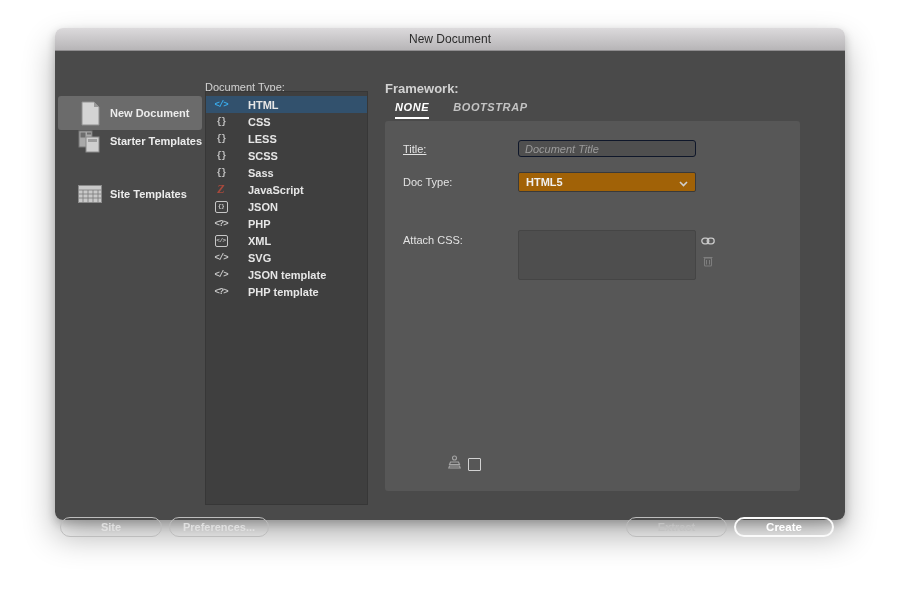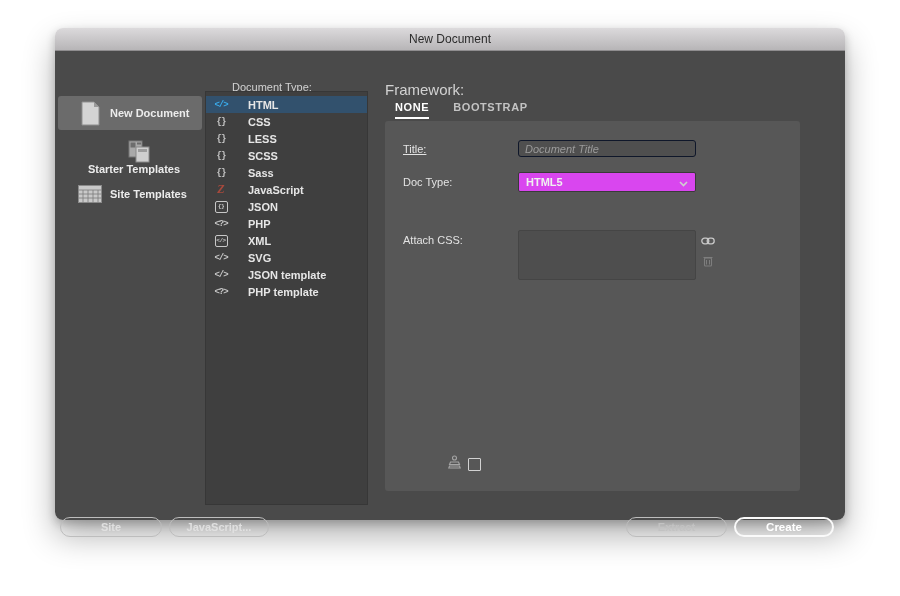--- a/index.html
+++ b/index.html
@@ -12,47 +12,47 @@
   .titlebar span{font-size:12px;color:#2c2c2c;}
   .dbody{position:absolute;left:0;top:23px;width:100%;height:469px;background:#4a4a4a;border-radius:0 0 8px 8px;}
 
   
   .side-item{position:absolute;left:3px;width:144px;height:34px;display:flex;align-items:center;border-radius:3px;cursor:default;}
   .side-item.selected{background:#6b6b6b;}
   .side-item .sicon{width:24px;margin-left:20px;display:flex;justify-content:center;}
   .side-item .slabel{margin-left:8px;font-size:11px;font-weight:700;color:#ececec;white-space:nowrap;}
 
   
-  .dt-header{position:absolute;left:150px;top:30px;font-size:11px;color:#d2d2d2;margin-left:27px;}
+  .dt-header{position:absolute;left:150px;top:30px;font-size:11px;color:#d2d2d2;}
   .dt-panel{position:absolute;left:150px;top:40px;width:163px;height:414px;background:#3f3f3f;
             border:1px solid #373737;box-sizing:border-box;padding-top:4px;}
   .dt-row{height:17px;display:flex;align-items:center;}
   .dt-row.selected{background:#32516d;}
   .dt-icon{width:18px;margin-left:6px;text-align:center;font-family:"Liberation Mono",monospace;
            font-size:9px;font-weight:700;color:#c7c7c7;letter-spacing:-1px;}
   .dt-row.selected .dt-icon{color:#3aabea;}
   .dt-icon.js{font-family:"Liberation Serif",serif;font-style:italic;font-size:12px;color:#a8493c;letter-spacing:0;}
   .dt-icon.boxed span{display:inline-block;width:11px;height:10px;line-height:10px;border:1px solid #c7c7c7;
                       border-radius:2px;font-size:6px;letter-spacing:-0.5px;}
   .dt-label{margin-left:18px;font-size:11px;font-weight:700;color:#e6e6e6;white-space:nowrap;}
 
   
-  .fw-header{position:absolute;left:330px;top:30px;font-size:15px;color:#d2d2d2;}
+  .fw-header{position:absolute;left:330px;top:30px;font-size:13px;color:#d2d2d2;font-weight:bold;}
   .fw-tabs{position:absolute;left:340px;top:50px;display:flex;gap:24px;}
-  .fw-tab{font-size:11px;font-weight:700;letter-spacing:0.6px;color:#c3c3c3;padding-bottom:6px;position:relative;cursor:default;}
+  .fw-tab{font-size:11px;font-weight:700;letter-spacing:0.6px;color:#c3c3c3;padding-bottom:6px;position:relative;cursor:default;font-style:italic;}
   .fw-tab.active{color:#ffffff;}
   .fw-tab.active:after{content:"";position:absolute;left:0;right:0;bottom:0;height:2px;background:#ffffff;}
 
   .form-panel{position:absolute;left:330px;top:70px;width:415px;height:370px;background:#575757;border-radius:3px;}
   .f-label{position:absolute;font-size:11px;color:#e3e3e3;}
   .title-input{position:absolute;left:133px;top:19px;width:178px;height:17px;background:#4f4f4f;
                border:1px solid #0f172a;border-radius:3px;box-sizing:border-box;
                font-family:"Liberation Sans",sans-serif;font-size:11px;font-style:italic;color:#cfcfcf;padding:0 6px;}
   .title-input::placeholder{color:#9b9b9b;font-style:italic;}
-  .doc-select{position:absolute;left:133px;top:51px;width:178px;height:20px;background:#d946ef;
+  .doc-select{position:absolute;left:133px;top:51px;width:178px;height:20px;background:#a16207;
               border:1px solid #3a3a3a;border-radius:2px;box-sizing:border-box;display:flex;align-items:center;
               justify-content:space-between;padding:0 7px;cursor:default;}
   .doc-select .val{font-size:11px;font-weight:700;color:#f0f0f0;}
   .attach-box{position:absolute;left:133px;top:109px;width:178px;height:50px;background:#4e4e4e;
               border:1px solid #454545;border-radius:2px;box-sizing:border-box;}
   .attach-icons{position:absolute;left:316px;top:111px;display:flex;flex-direction:column;gap:3px;align-items:center;}
 
   .extract-row{position:absolute;left:63px;top:334px;display:flex;align-items:center;gap:7px;}
   .checkbox{width:11px;height:11px;border:1px solid #d2d2d2;border-radius:1px;background:transparent;}
   .extract-label{font-size:11.5px;font-weight:700;color:#dadada;white-space:nowrap;}
@@ -81,21 +81,21 @@
       <div id="sidebar">
           <div class="side-item selected" style="top: 45px;">
             <span class="sicon">
               <svg width="19" height="25" viewBox="0 0 19 25">
                 <path d="M1 1 L13 1 L18 6 L18 24 L1 24 Z" fill="#d4d4d4" stroke="#8f8f8f"></path>
                 <path d="M13 1 L13 6 L18 6 Z" fill="#9a9a9a"></path>
               </svg>
             </span>
             <span class="slabel">New Document</span>
           </div>
-          <div class="side-item" style="top: 88px; flex-direction: column;">
+          <div class="side-item" style="top: 73px;">
             <span class="sicon">
               <svg width="24" height="24" viewBox="0 0 24 24">
                 <rect x="1" y="2" width="13" height="16" fill="#a9a9a9" stroke="#777"></rect>
                 <rect x="2.5" y="3.5" width="5" height="5" fill="#6d6d6d"></rect>
                 <rect x="9" y="3.5" width="4" height="2" fill="#6d6d6d"></rect>
                 <rect x="8" y="8" width="13" height="15" fill="#cfcfcf" stroke="#8a8a8a"></rect>
                 <rect x="10" y="10" width="9" height="3" fill="#9d9d9d"></rect>
               </svg>
             </span>
             <span class="slabel">Starter Templates</span>
@@ -209,19 +209,19 @@
               <circle cx="6.5" cy="3" r="2" fill="none" stroke="#a5a5a5" stroke-width="1.1"></circle>
               <path d="M2.5 7 L10.5 7 L11.5 9.5 L1.5 9.5 Z" fill="none" stroke="#a5a5a5" stroke-width="1.1"></path>
               <path d="M1.5 11 L11.5 11 L12.2 13 L0.8 13 Z" fill="none" stroke="#a5a5a5" stroke-width="1.1"></path>
             </svg>
           </span>
           <span class="checkbox"></span>
         </div>
       </div>
 
       <div class="btn help">Site</div>
-      <div class="btn prefs">JavaScript...</div>
+      <div class="btn prefs">Preferences...</div>
       <div class="btn cancel">Extract</div>
       <div class="btn create">Create</div>
 
     </div>
   </div>
 </div>
 
 </body></html>

